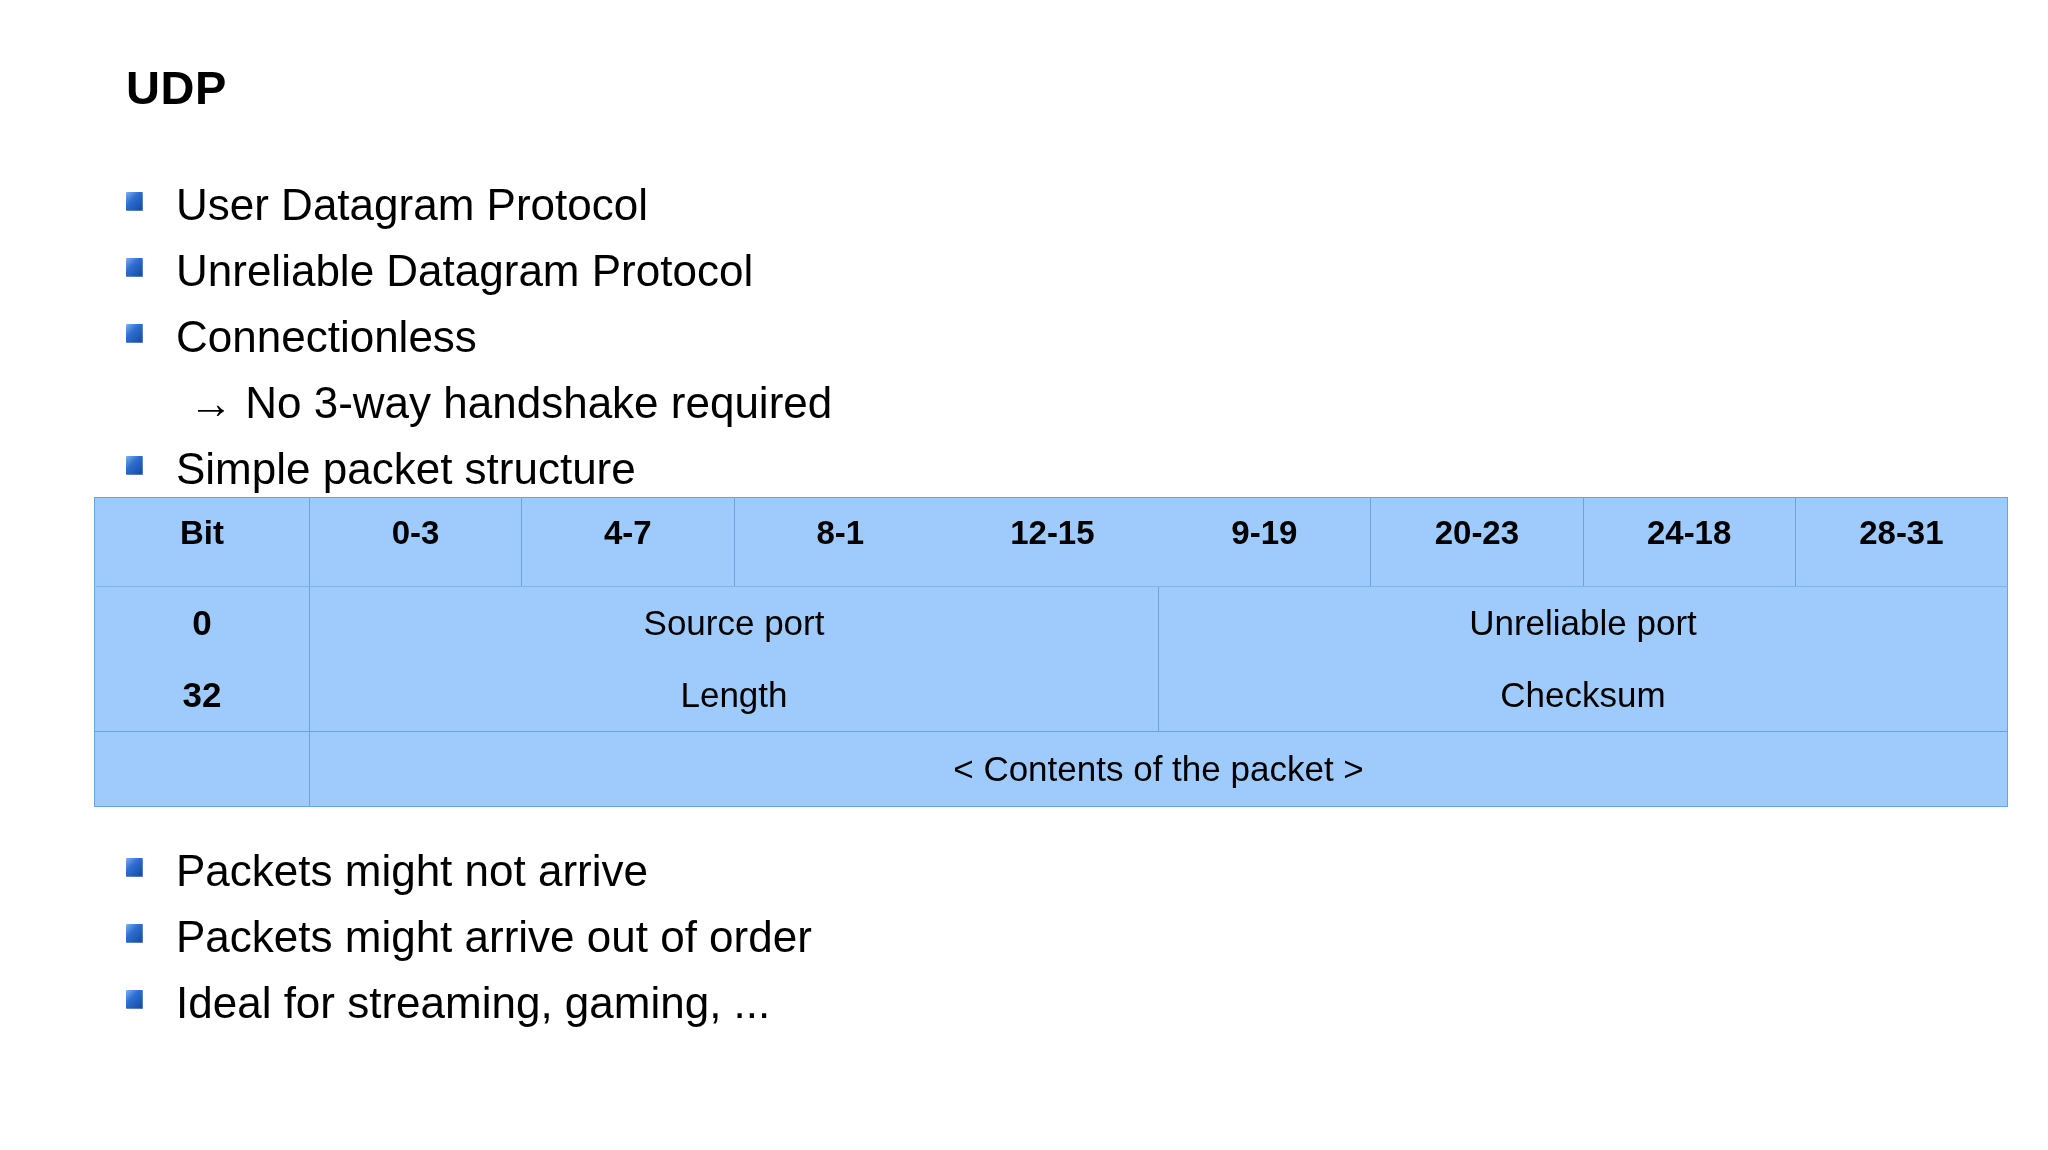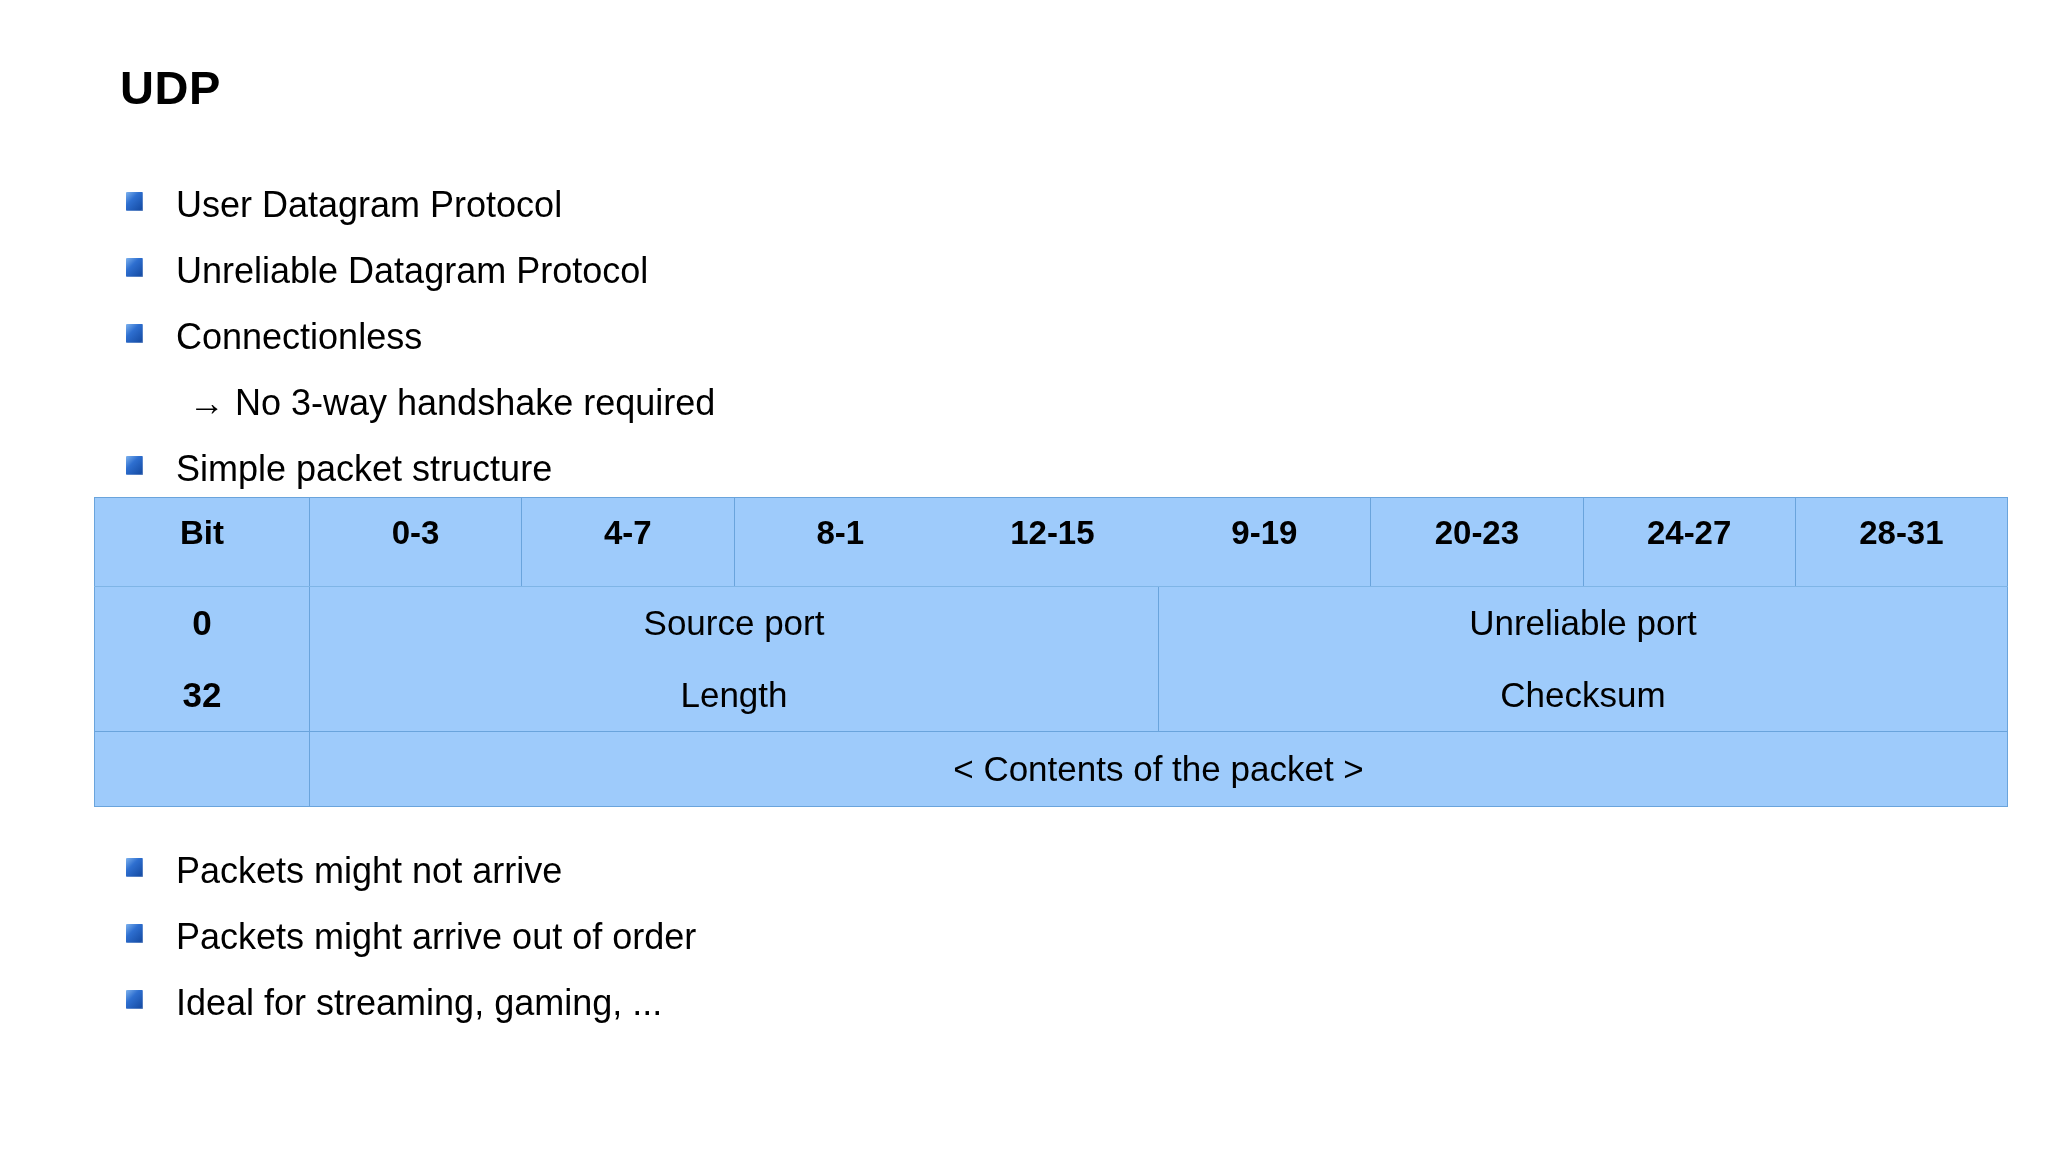--- a/index.html
+++ b/index.html
@@ -18,21 +18,21 @@
 
   .slide {
     position: absolute;
     inset: 0;
     background: #ffffff;
   }
 
   
   .slide-title {
     position: absolute;
-    left: 120px;
+    left: 126px;
     top: 62px;
     font-size: 47px;
     font-weight: bold;
     letter-spacing: 0.5px;
     line-height: 1.1;
     white-space: nowrap;
   }
 
   
   .bullet-list {
@@ -56,21 +56,21 @@
     height: 19px;
     margin-top: 20px;
     margin-right: 33px;
     flex: 0 0 auto;
     background: linear-gradient(135deg, #7FB3EE 0%, #2E6FD0 38%, #12479E 100%);
     box-shadow: inset -1px -1px 0 rgba(255,255,255,0.25);
     border-radius: 1px;
   }
 
   .bullet-text {
-    font-size: 36px;
+    font-size: 44px;
     line-height: 66px;
     white-space: nowrap;
     text-align: center;
   }
 
   .bullet-row.sub .bullet-text {
     line-height: 66px;
   }
 
   
@@ -160,21 +160,21 @@
   <table class="packet-table">
     <tbody>
       <tr class="hdr-row">
         <td class="col-bit">Bit</td>
         <td>0-3</td>
         <td>4-7</td>
         <td class="no-right">8-1</td>
         <td class="no-left no-right">12-15</td>
         <td class="no-left">9-19</td>
         <td>20-23</td>
-        <td>24-27</td>
+        <td>24-18</td>
         <td>28-31</td>
       </tr>
 
       <tr class="field-row first">
         <td class="col-bit" style="font-weight:bold;">0</td>
         <td colspan="4">Source port</td>
         <td colspan="4">Unreliable port</td>
       </tr>
 
       <tr class="field-row last">

